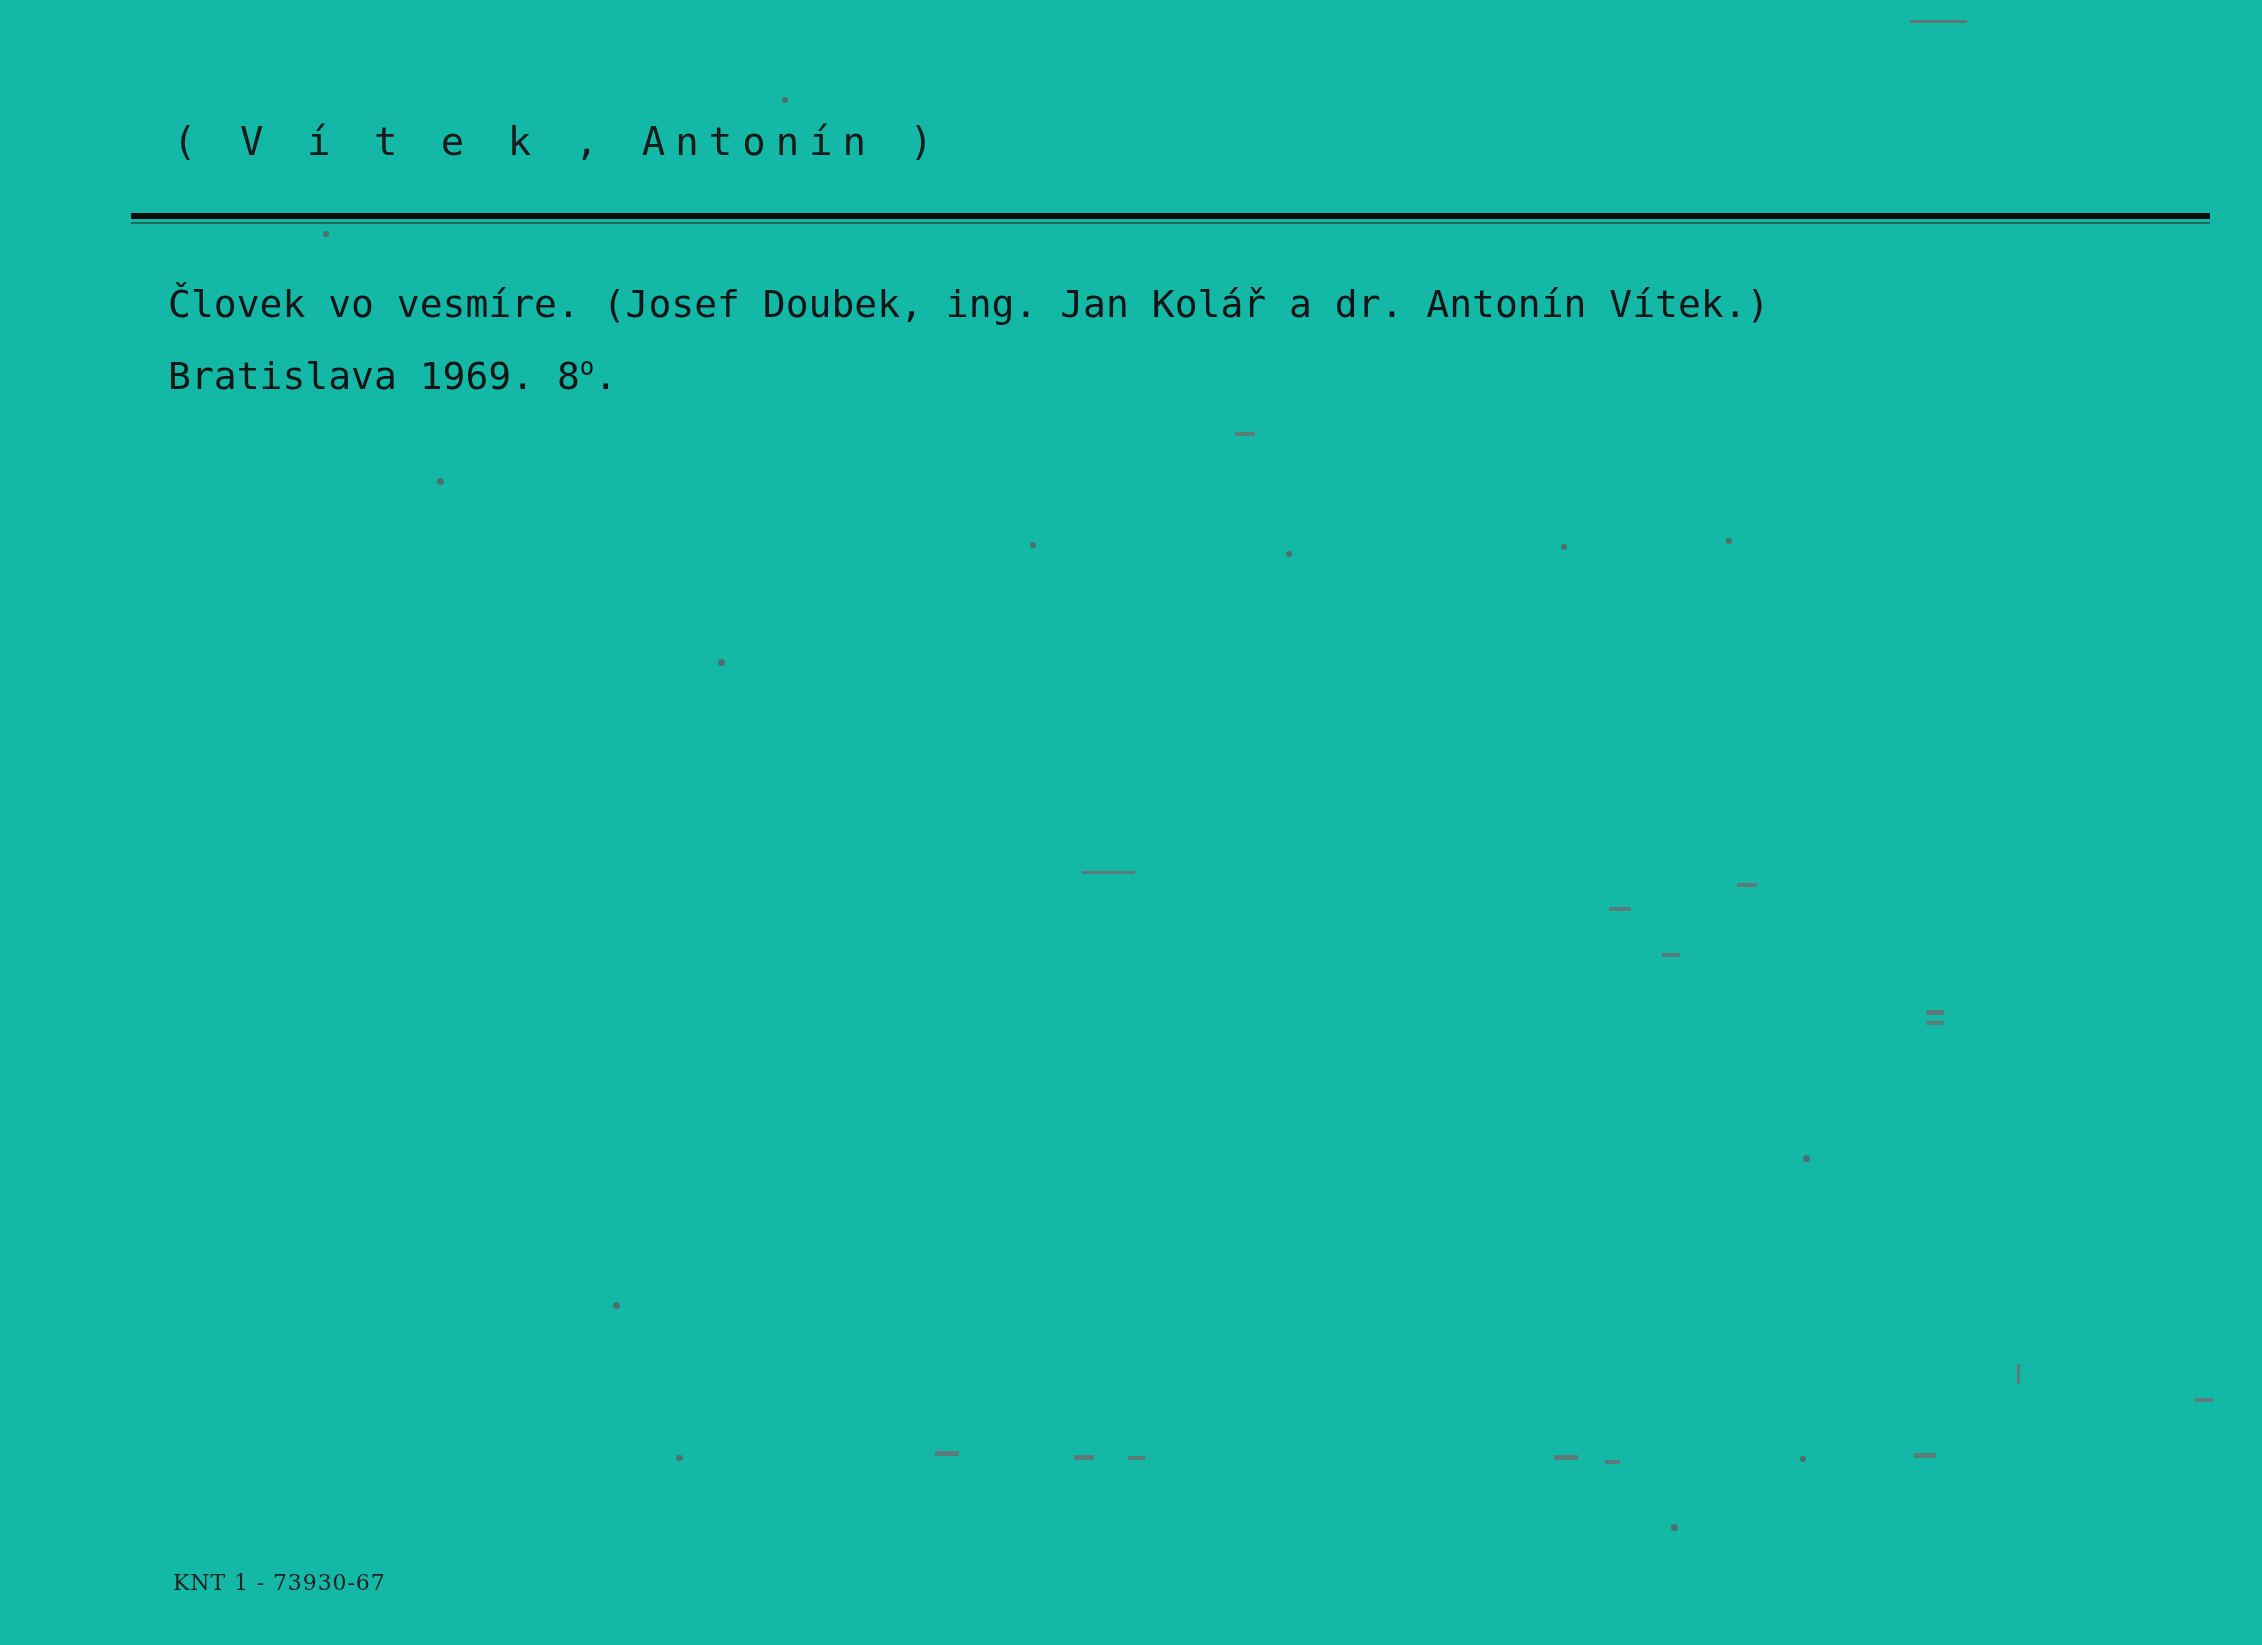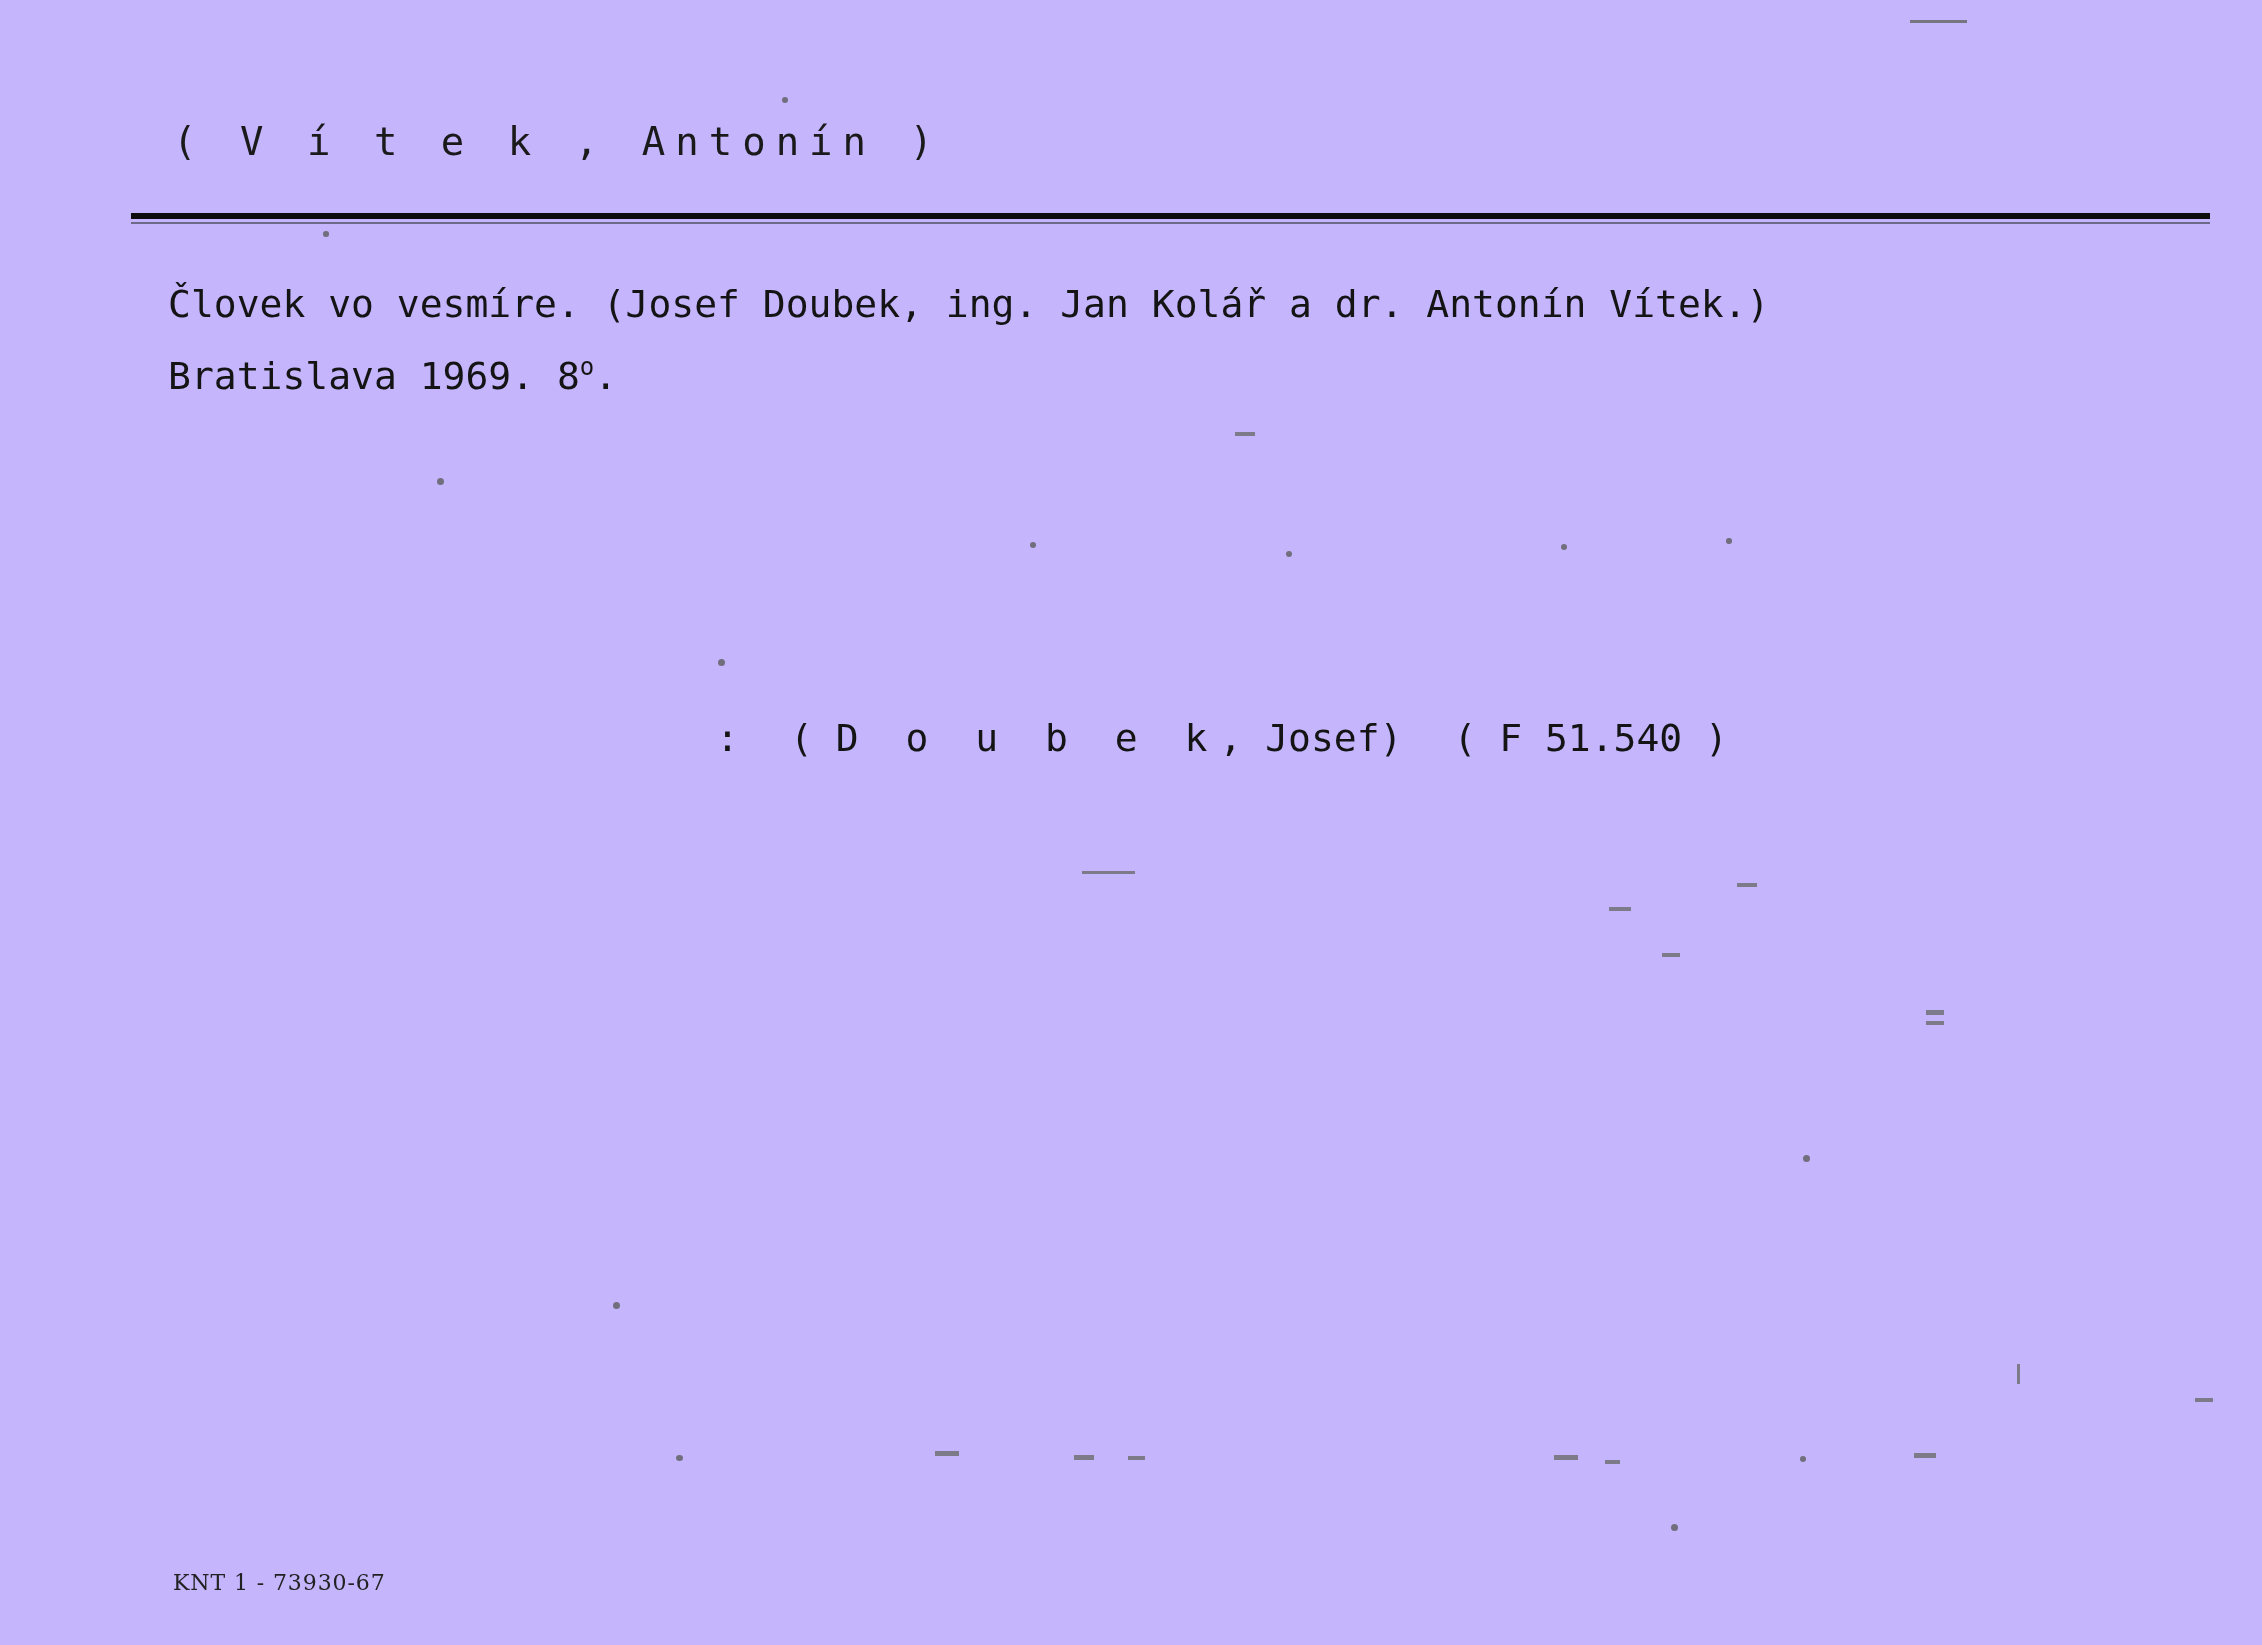--- a/index.html
+++ b/index.html
@@ -15,21 +15,21 @@
     font-family: "DejaVu Sans Mono", monospace;
     color: #121212;
   }
 
   .card {
     position: absolute;
     left: 0;
     top: 0;
     width: 2263px;
     height: 1646px;
-    background: #c4b5fd;
+    background: #14b8a6;
     text-decoration: underline;
   }
 
   
   .mark-top-right {
     position: absolute;
     left: 1910px;
     top: 20px;
     width: 57px;
     height: 2.8px;
@@ -136,21 +136,20 @@
   <div class="mark-top-right"></div>
 
   <div class="heading"><span class="spaced">( V í t e k , Antonín )</span></div>
 
   <div class="rule"></div>
   <div class="rule-thin"></div>
 
   <div class="body-block"><span>Človek vo vesmíre. (Josef Doubek, ing. Jan Kolář a dr. Antonín Vítek.)</span>
 <span>Bratislava 1969. 8</span><span class="sup">o</span><span>.</span></div>
 
-  <div class="tracing"><span>:</span><span class="gap"></span><span>(</span> <span class="spaced">D o u b e k</span><span>,</span> <span>Josef</span><span>)</span><span class="gap"></span><span>(</span> <span>F 51.540</span> <span>)</span></div>
 
   <div class="cat-number">KNT 1 - 73930-67</div>
 
   <span class="speck" style="left:782px;top:97px;width:6.4px;height:6.4px;"></span>
   <span class="speck" style="left:323px;top:231px;width:5.5px;height:5.5px;"></span>
   <span class="speck" style="left:437px;top:478px;width:7.3px;height:7.3px;"></span>
   <span class="dash" style="left:1235px;top:432px;width:20px;height:3.7px;"></span>
   <span class="speck" style="left:1030px;top:542px;width:6.4px;height:6.4px;"></span>
   <span class="speck" style="left:1286px;top:551px;width:6.4px;height:6.4px;"></span>
   <span class="speck" style="left:1561px;top:544px;width:6.4px;height:6.4px;"></span>

